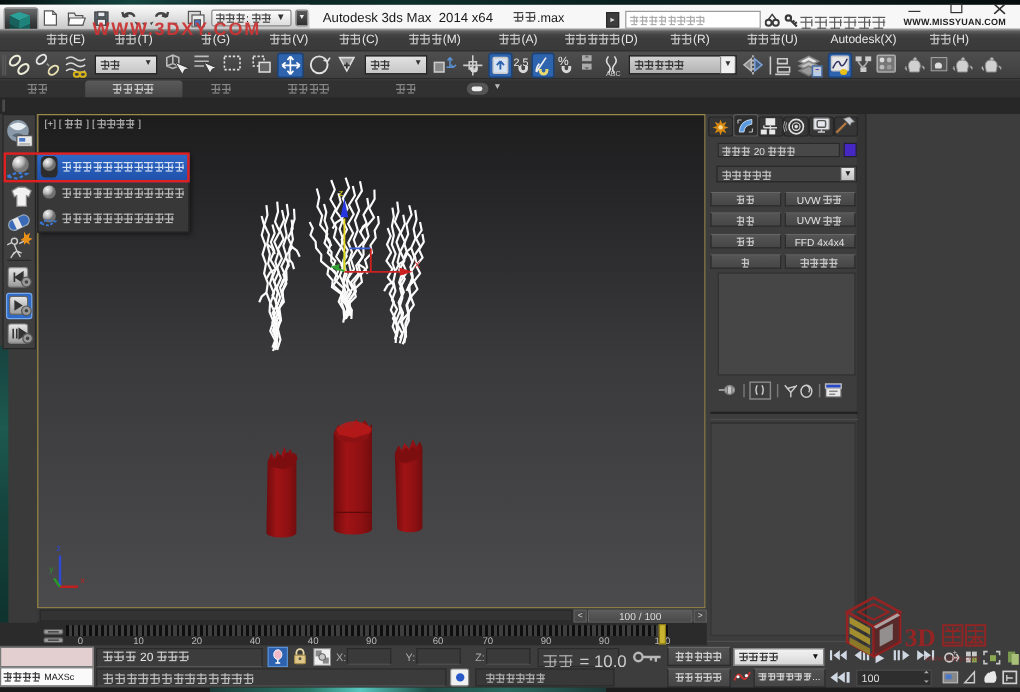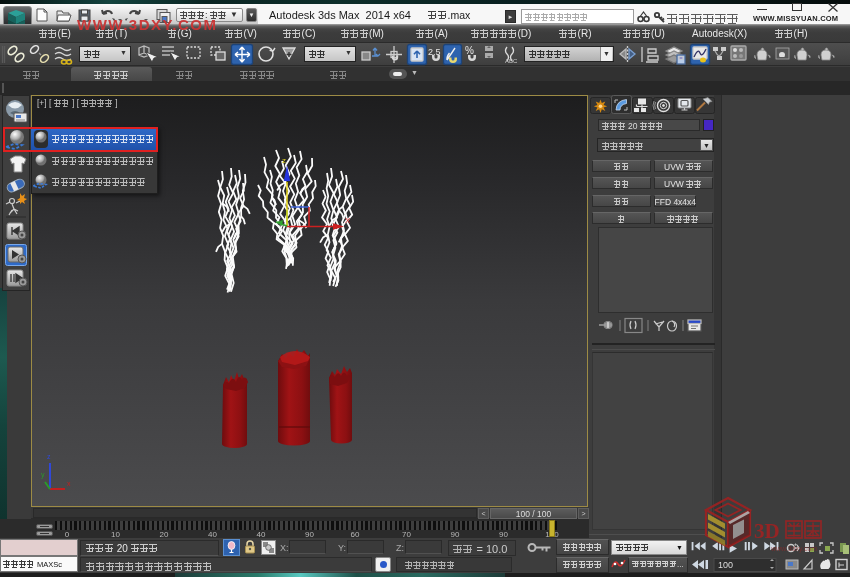--- a/index.html
+++ b/index.html
@@ -441,21 +441,21 @@
  <div class="a" style="left:703px;top:119px;width:11px;height:12px;background:#4527c4;border:1px solid #222"></div>
 
  <div class="a zh" style="left:597px;top:138px;width:117px;height:14px;background:#414141;border:1px solid #252525;font-size:9px;color:#ddd;padding:2px 0 0 4px"><span class="g"></span><span class="g"></span><span class="g"></span><span class="g"></span><span class="g"></span></div>
  <div class="a" style="left:700px;top:139px;width:13px;height:12px;background:linear-gradient(#e8e8e8,#c0c0c0);border:1px solid #555;color:#222;font-size:7px;text-align:center;line-height:11px">▼</div>
 
  <div class="a zh pbtn" style="left:592px;top:159.5px;width:59px"><span class="g"></span><span class="g"></span></div>
  <div class="a pbtn" style="left:653.5px;top:159.5px;width:59px"><span class="zh">UVW <span class="g"></span><span class="g"></span></span></div>
  <div class="a zh pbtn" style="left:592px;top:177px;width:59px"><span class="g"></span><span class="g"></span></div>
  <div class="a pbtn" style="left:653.5px;top:177px;width:59px"><span class="zh">UVW <span class="g"></span><span class="g"></span></span></div>
  <div class="a zh pbtn" style="left:592px;top:194.5px;width:59px"><span class="g"></span><span class="g"></span></div>
- <div class="a pbtn" style="left:653.5px;top:194.5px;width:42px">FFD 4x4x4</div>
+ <div class="a pbtn" style="left:653.5px;top:194.5px;width:59px">FFD 4x4x4</div>
  <div class="a zh pbtn" style="left:592px;top:212px;width:59px"><span class="g"></span></div>
  <div class="a zh pbtn" style="left:653.5px;top:212px;width:59px"><span class="g"></span><span class="g"></span><span class="g"></span><span class="g"></span></div>
 
  <div class="a" style="left:598px;top:227px;width:115px;height:86px;background:#464646;border:1px solid #2e2e2e"></div>
 
  <svg class="a" style="left:596px;top:317px" width="115" height="17" viewBox="0 0 115 17">
   <g stroke="#b8b8b8" fill="#b8b8b8" stroke-width="1.2">
    <path d="M3 8 h6" fill="none"></path>
         <ellipse cx="12" cy="8" rx="4" ry="3.5" fill="#c8c8c8" stroke="#888"></ellipse>
         <path d="M10 5 v6 m4 -6 v6" stroke="#666" fill="none" stroke-width="1"></path>
@@ -492,21 +492,21 @@
 
  <div class="a" style="left:0;top:519px;width:589px;height:19px;background:#2b2b2b"></div>
  <div class="a" style="left:55px;top:521px;width:502px;height:9px;background:repeating-linear-gradient(90deg,#0e0e0e 0,#0e0e0e 2.2px,#3e3e3e 2.2px,#3e3e3e 4.85px)"></div>
  <div class="a" style="left:0;top:529.5px;width:589px;height:8px;font-size:8px;color:#b8b8b8" id="rulnum">
   <span class="a" style="left:67px;transform:translateX(-50%)">0</span>
   <span class="a" style="left:115.5px;transform:translateX(-50%)">10</span>
   <span class="a" style="left:164px;transform:translateX(-50%)">20</span>
   <span class="a" style="left:212.5px;transform:translateX(-50%)">40</span>
   <span class="a" style="left:261px;transform:translateX(-50%)">40</span>
   <span class="a" style="left:309.5px;transform:translateX(-50%)">90</span>
-  <span class="a" style="left:355px;transform:translateX(-50%)">60</span>
+  <span class="a" style="left:365px;transform:translateX(-50%)">60</span>
   <span class="a" style="left:406.5px;transform:translateX(-50%)">70</span>
   <span class="a" style="left:455px;transform:translateX(-50%)">90</span>
   <span class="a" style="left:503.5px;transform:translateX(-50%)">90</span>
   <span class="a" style="left:552px;transform:translateX(-50%)">100</span>
  </div>
  <svg class="a" style="left:36px;top:524px" width="17" height="12" viewBox="0 0 17 12">
   <rect x="0.5" y="0.5" width="16" height="4" rx="1.5" fill="#9a9a9a" stroke="#555"></rect>
       <rect x="0.5" y="7.5" width="16" height="4" rx="1.5" fill="#9a9a9a" stroke="#555"></rect>
   <path d="M4 2.5 h9 M4 9.5 h9" stroke="#333" stroke-width="1"></path>
  </svg>
@@ -529,21 +529,21 @@
       <rect x="2" y="2" width="5" height="5" fill="#888"></rect>
       <rect x="8" y="8" width="5" height="5" fill="#888"></rect>
       <circle cx="7.5" cy="7.5" r="2.8" fill="#c8c8c8" stroke="#555" stroke-width="0.8"></circle>
     </svg>
  <span class="a" style="left:280px;top:543px;font-size:9px;color:#aaa">X:</span>
  <div class="a" style="left:289px;top:540px;width:37px;height:14px;background:#3a3a3a;border:1px solid #2a2a2a;border-bottom-color:#515151"></div>
  <span class="a" style="left:338px;top:543px;font-size:9px;color:#aaa">Y:</span>
  <div class="a" style="left:347px;top:540px;width:37px;height:14px;background:#3a3a3a;border:1px solid #2a2a2a;border-bottom-color:#515151"></div>
  <span class="a" style="left:396px;top:543px;font-size:9px;color:#aaa">Z:</span>
  <div class="a" style="left:405px;top:540px;width:37px;height:14px;background:#3a3a3a;border:1px solid #2a2a2a;border-bottom-color:#515151"></div>
- <div class="a zh" style="left:448px;top:539.5px;width:68px;height:16px;background:#3c3c3c;border:1px solid #2b2b2b;font-size:11px;color:#ccc;padding:2px 0 0 4px"><span class="g"></span><span class="g"></span> = 10.0</div>
+ <div class="a zh" style="left:448px;top:539.5px;width:68px;height:16px;background:#3c3c3c;border:1px solid #2b2b2b;font-size:14px;color:#ccc;padding:2px 0 0 4px"><span class="g"></span><span class="g"></span> = 10.0</div>
  <svg class="a" style="left:527px;top:542px" width="26" height="11" viewBox="0 0 26 11">
       <circle cx="5" cy="5.5" r="3.5" fill="none" stroke="#b8b8b8" stroke-width="2"></circle>
       <path d="M8.5 5.5 h15 m-4 0 v4 m-4 -4 v3" stroke="#b8b8b8" stroke-width="2" fill="none"></path>
     </svg>
 
  <div class="a" style="left:0;top:556px;width:850px;height:17px;background:#3d3d3d"></div>
  <div class="a" style="left:0;top:556px;width:78px;height:16px;background:#fafafa;border:1px solid #777;font-size:8.5px;color:#111;padding:2px 0 0 2px"><span class="zh"><span class="g"></span><span class="g"></span><span class="g"></span><span class="g"></span></span> <span style="font-size:7.5px">MAXSc</span></div>
  <div class="a zh" style="left:80px;top:557px;width:292px;height:15px;background:#3b3b3b;border:1px solid #2b2b2b;border-bottom-color:#4e4e4e;font-size:10.5px;color:#ddd;padding:2px 0 0 5px"><span class="g"></span><span class="g"></span><span class="g"></span><span class="g"></span><span class="g"></span><span class="g"></span><span class="g"></span><span class="g"></span><span class="g"></span><span class="g"></span><span class="g"></span><span class="g"></span><span class="g"></span></div>
  <div class="a" style="left:375px;top:557px;width:16px;height:15px;background:#f0f0f0;border-radius:2px;border:1px solid #888">
       <div style="position:absolute;left:3.5px;top:3px;width:7px;height:7px;border-radius:50%;background:#2858c8"></div>

